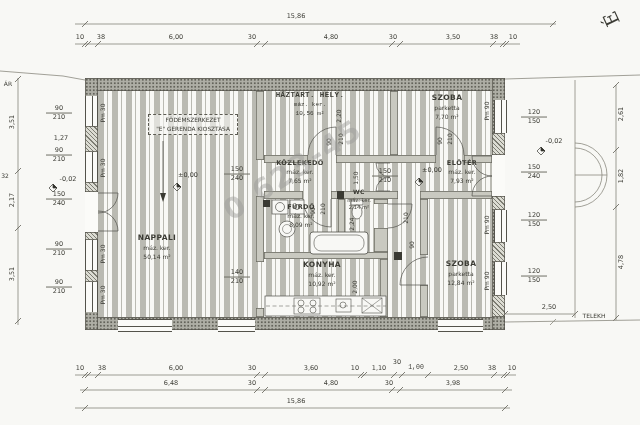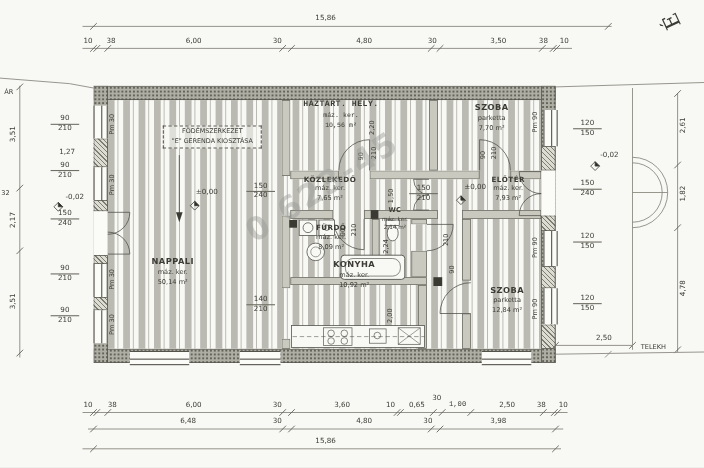--- a/index.html
+++ b/index.html
@@ -201,21 +201,21 @@
   <div class="room-label" style="left:301px;top:203px;">
     <div class="rn small">FÜRDŐ</div>
     <div class="rs">máz. ker.</div>
     <div class="rs">8,09 m²</div>
   </div>
   <div class="room-label" style="left:359px;top:188px;">
     <div class="rn small" style="font-size:6px;">WC</div>
     <div class="rs" style="font-size:5.2px;">máz. ker.</div>
     <div class="rs" style="font-size:5.2px;">2,14 m²</div>
   </div>
-  <div class="room-label" style="left:322px;top:236px;">
+  <div class="room-label" style="left:322px;top:260px;">
     <div class="rn">KONYHA</div>
     <div class="rs">máz. ker.</div>
     <div class="rs">10,92 m²</div>
   </div>
   <div class="room-label" style="left:461px;top:259px;">
     <div class="rn">SZOBA</div>
     <div class="rs">parketta</div>
     <div class="rs">12,84 m²</div>
   </div>
 
@@ -229,21 +229,21 @@
   <span class="t" style="left:453px;top:37px;">3,50</span>
   <span class="t" style="left:494px;top:37px;">38</span>
   <span class="t" style="left:513px;top:37px;">10</span>
 
   <span class="t" style="left:80px;top:368px;">10</span>
   <span class="t" style="left:102px;top:368px;">38</span>
   <span class="t" style="left:176px;top:368px;">6,00</span>
   <span class="t" style="left:252px;top:368px;">30</span>
   <span class="t" style="left:311px;top:368px;text-align:right;">3,60</span>
   <span class="t" style="left:355px;top:368px;">10</span>
-  <span class="t" style="left:379px;top:368px;">0,65</span>
+  <span class="t" style="left:379px;top:368px;">1,10</span>
   <span class="t" style="left:397px;top:362px;">30</span>
   <span class="t" style="left:416px;top:368px;font-family:Liberation Mono, monospace;">1,00</span>
   <span class="t" style="left:461px;top:368px;">2,50</span>
   <span class="t" style="left:492px;top:368px;">38</span>
   <span class="t" style="left:512px;top:368px;">10</span>
   <span class="t" style="left:171px;top:383px;">6,48</span>
   <span class="t" style="left:252px;top:383px;">30</span>
   <span class="t" style="left:331px;top:383px;">4,80</span>
   <span class="t" style="left:389px;top:383px;">30</span>
   <span class="t" style="left:453px;top:383px;">3,98</span>

